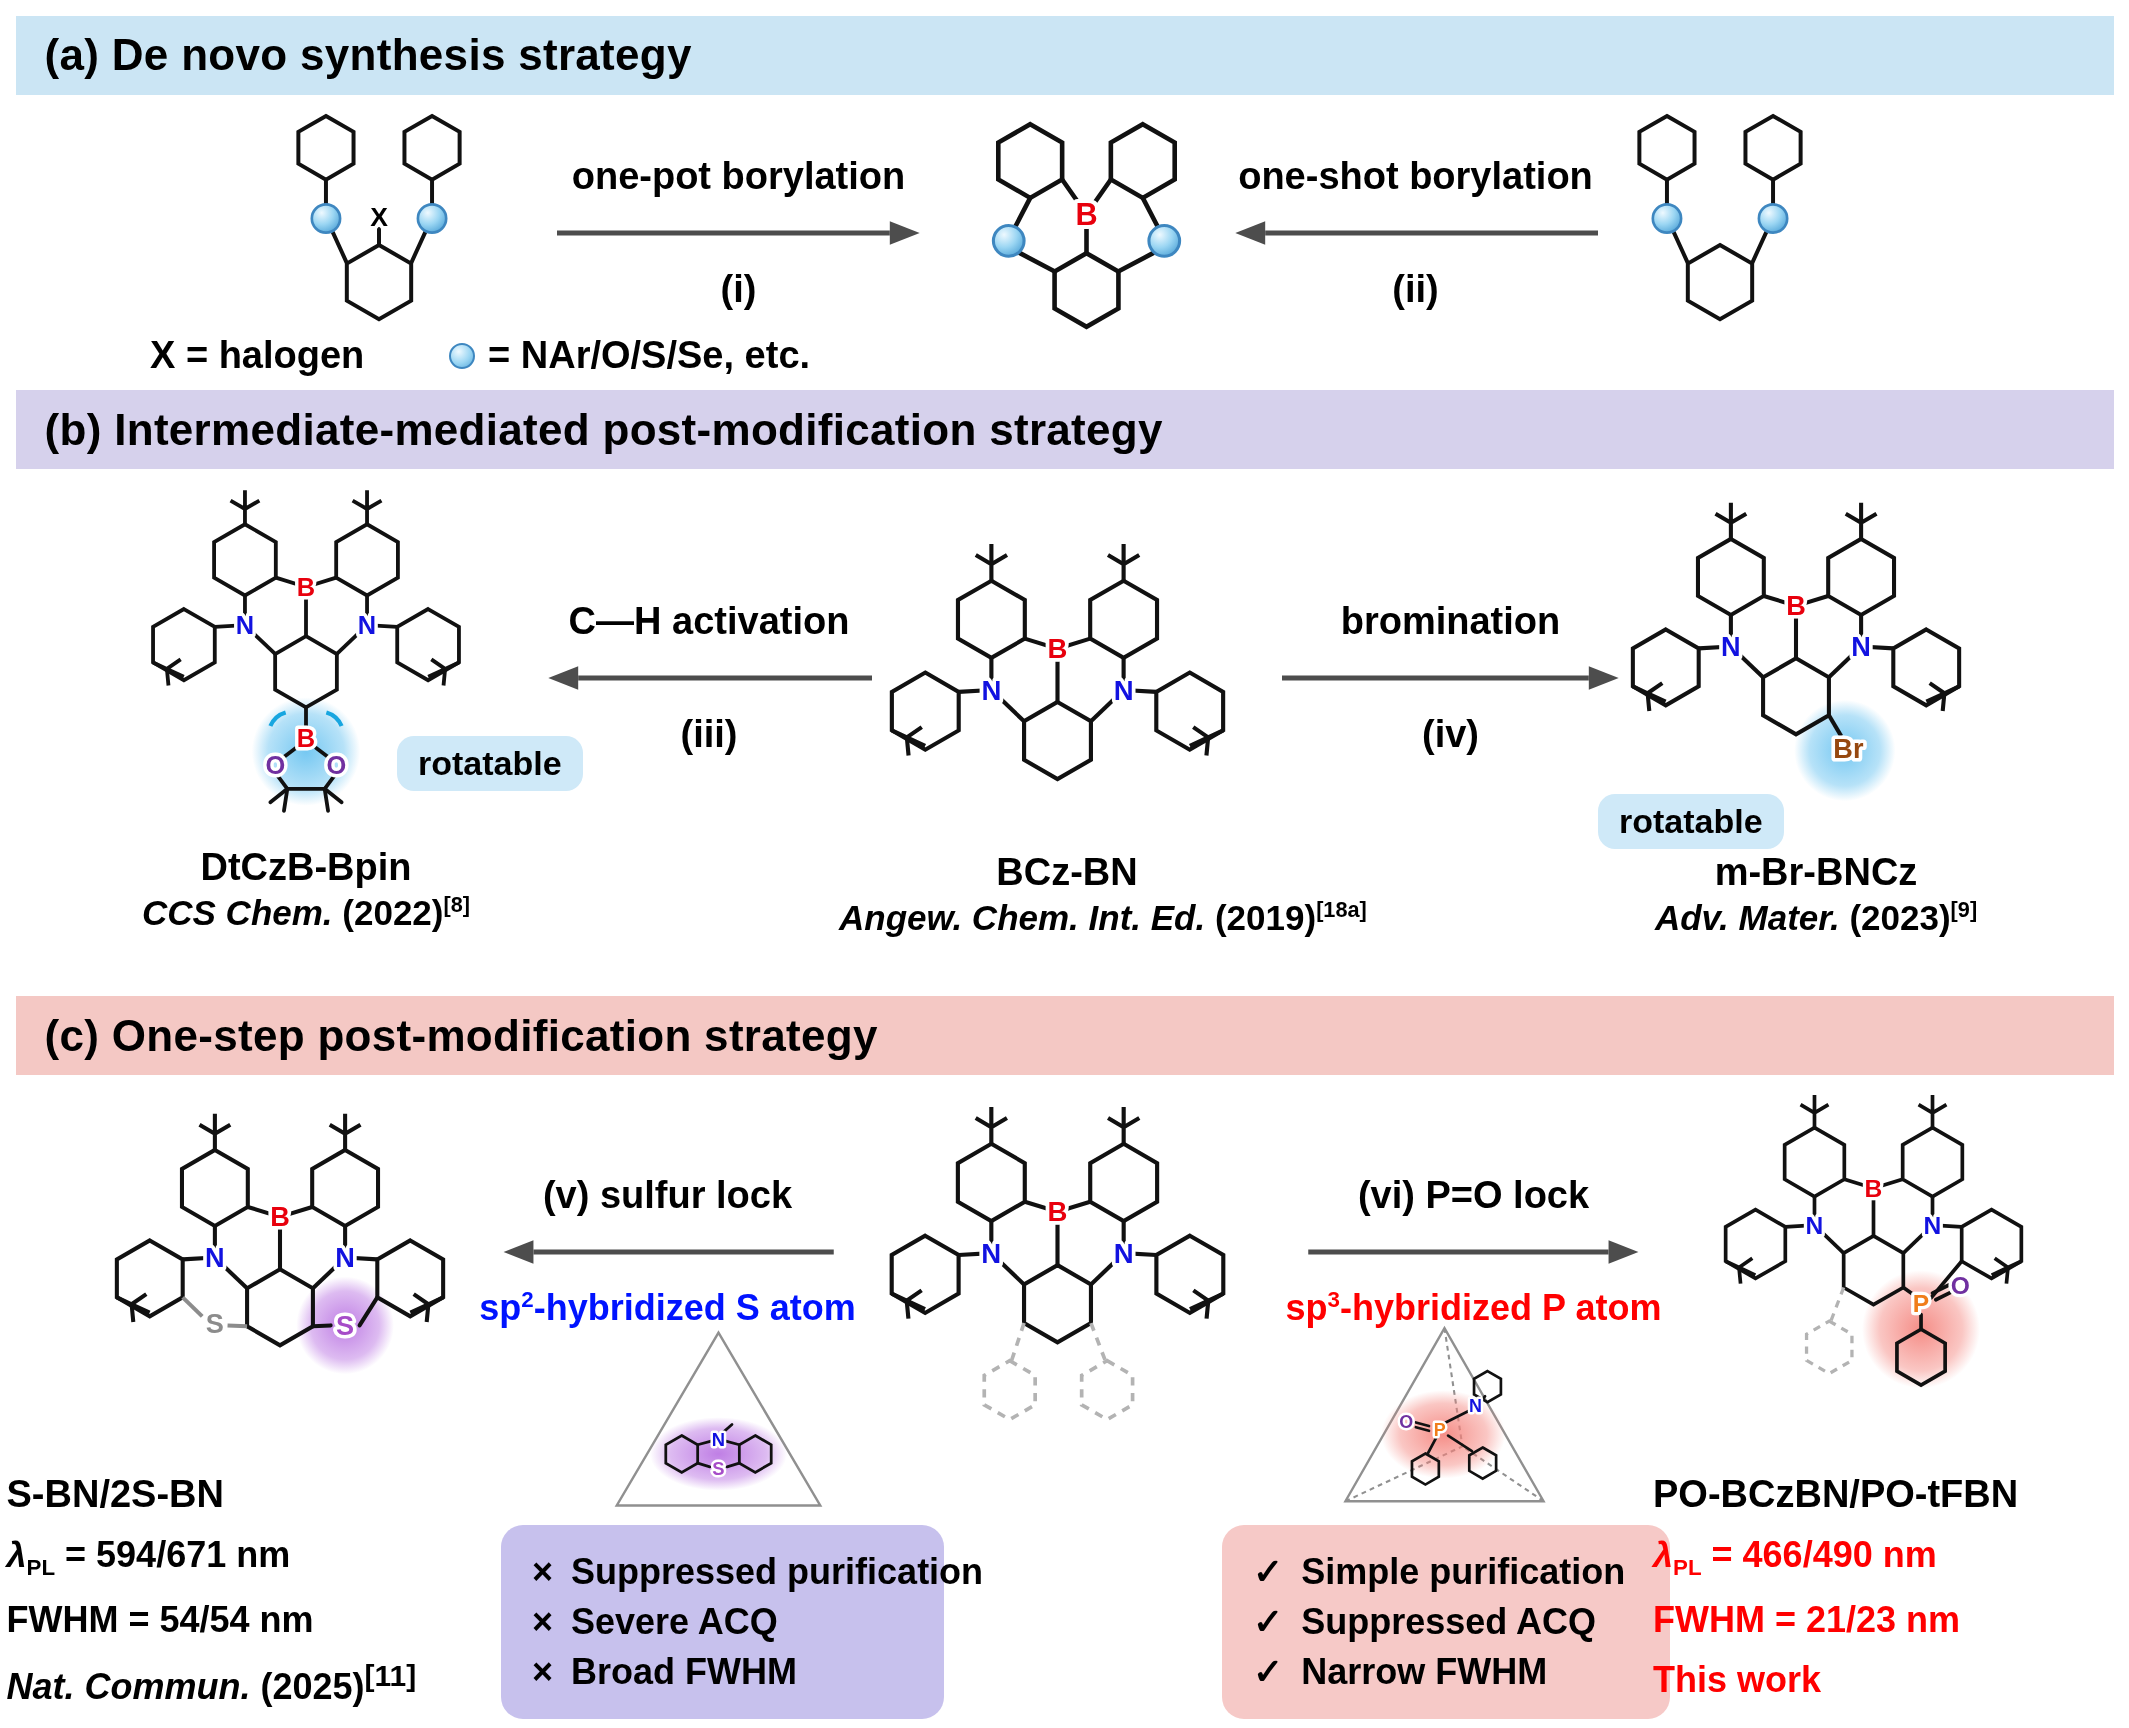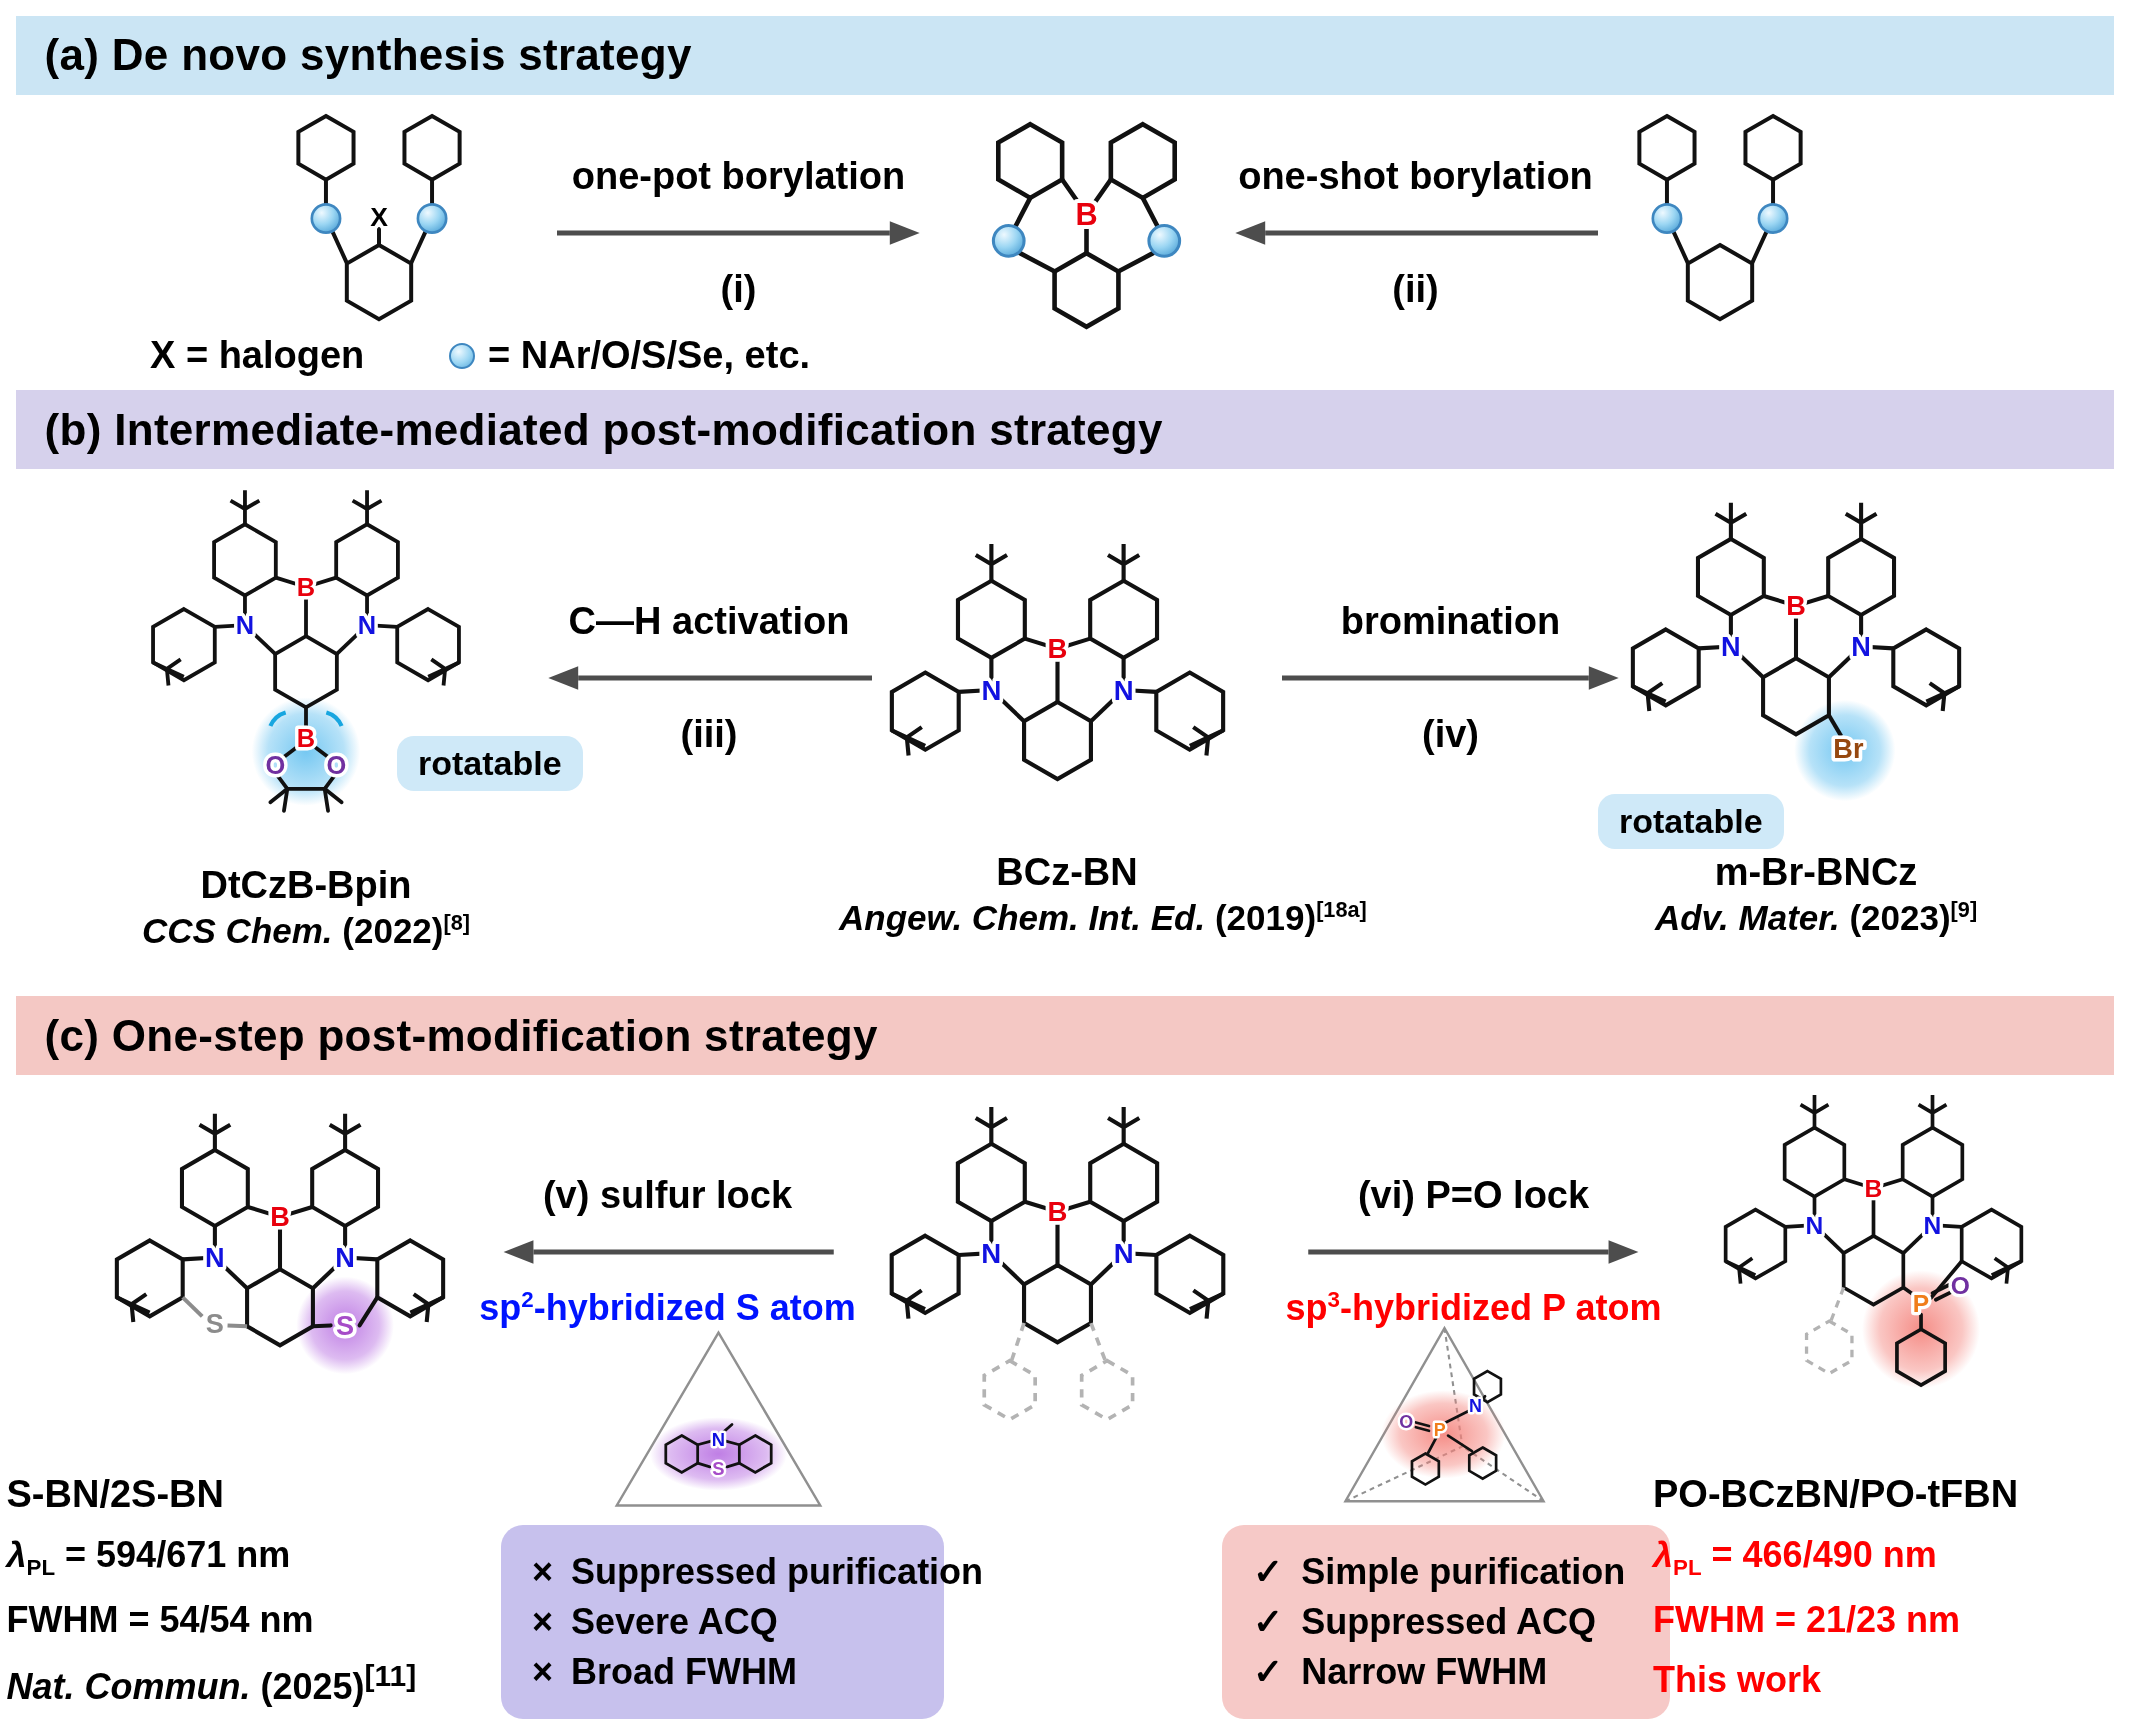--- a/index.html
+++ b/index.html
@@ -212,21 +212,21 @@
         <line x1="222" y1="366" x2="242" y2="382"></line>
           <line x1="222" y1="366" x2="226" y2="392"></line>
       </g>
       <path d="M158,292 a28,28 0 0 1 18,-16" stroke="#18a6e0" stroke-width="5" fill="none"></path>
       <path d="M242,292 a28,28 0 0 0 -18,-16" stroke="#18a6e0" stroke-width="5" fill="none"></path>
       <text class="atom aB" x="200" y="306">B</text>
       <text class="atom aO" x="164" y="338">O</text>
       <text class="atom aO" x="236" y="338">O</text>
     </svg>
     <div class="chip" style="left:397px;top:266px">rotatable</div>
-    <div class="labels" style="left:78px;top:394px;width:456px">
+    <div class="labels" style="left:78px;top:376px;width:456px">
       <div class="mname">DtCzB-Bpin</div>
       <div class="cite"><i>CCS Chem.</i><span> (2022)</span><sup>[8]</sup></div>
     </div>
 
     <div class="arrow-block" style="left:540px;top:130px;width:338px">
       <div class="arrow-label">C—H activation</div>
       <svg class="arrow-svg flip" width="325" height="26" viewBox="0 0 500 40">
         <line x1="0" y1="20" x2="452" y2="20"></line>
           <polygon points="452,2 498,20 452,38"></polygon>
       </svg>

